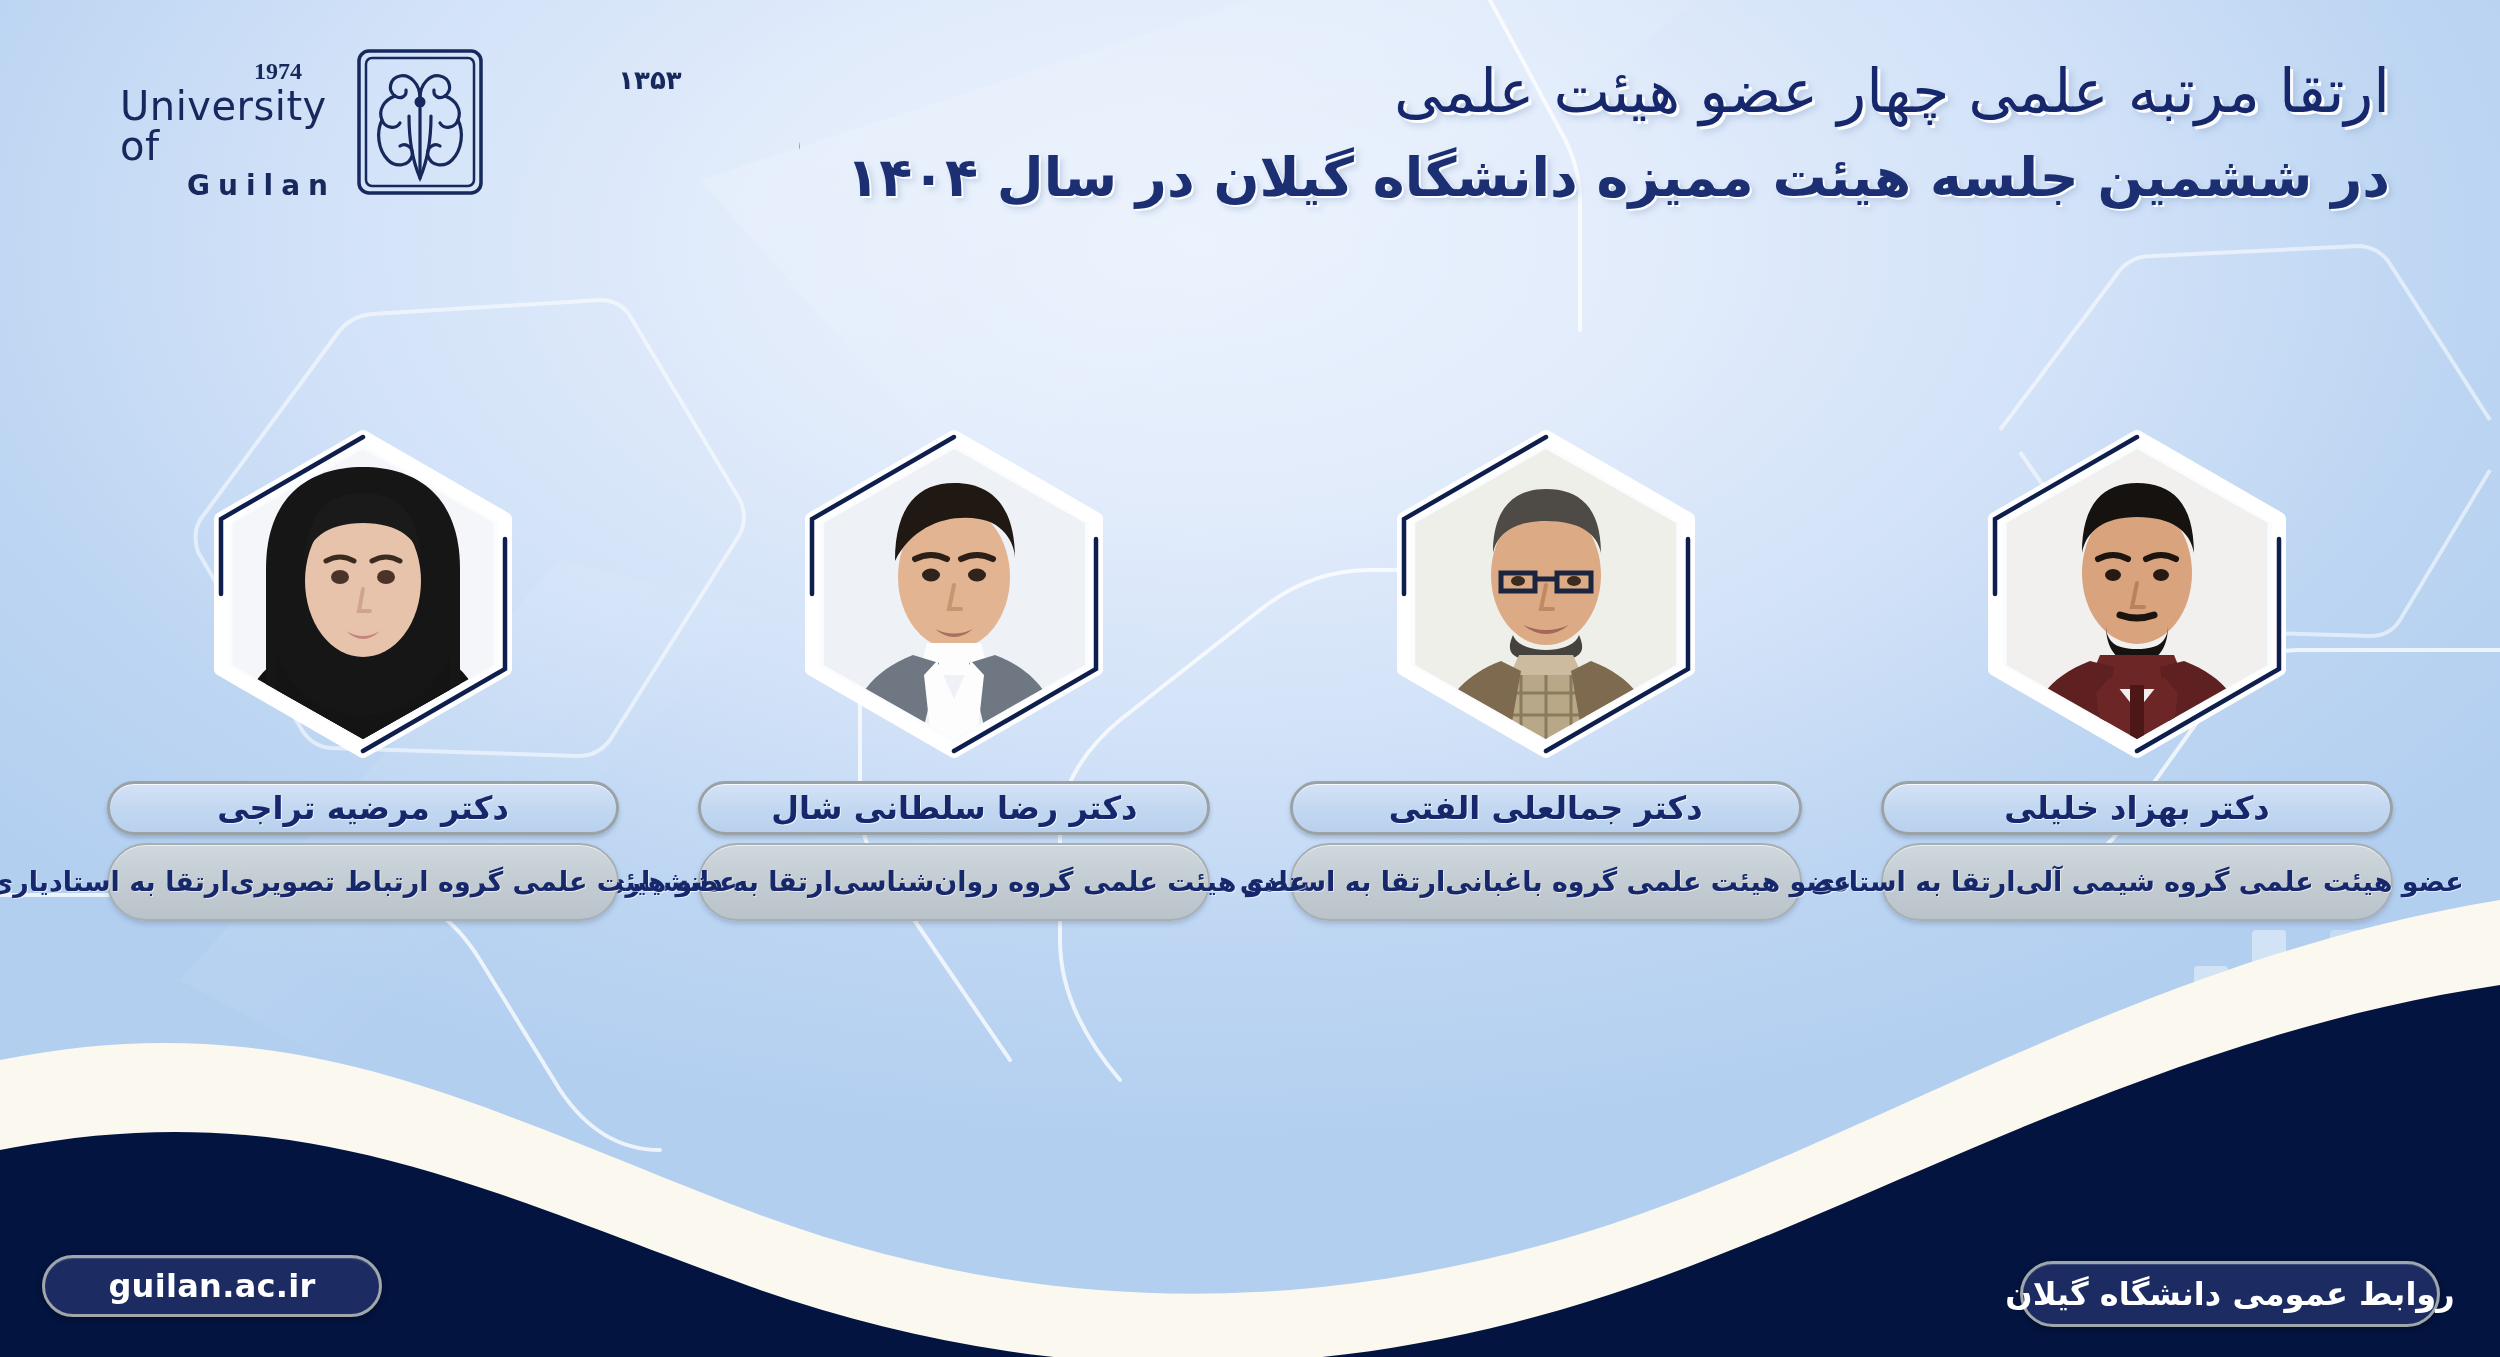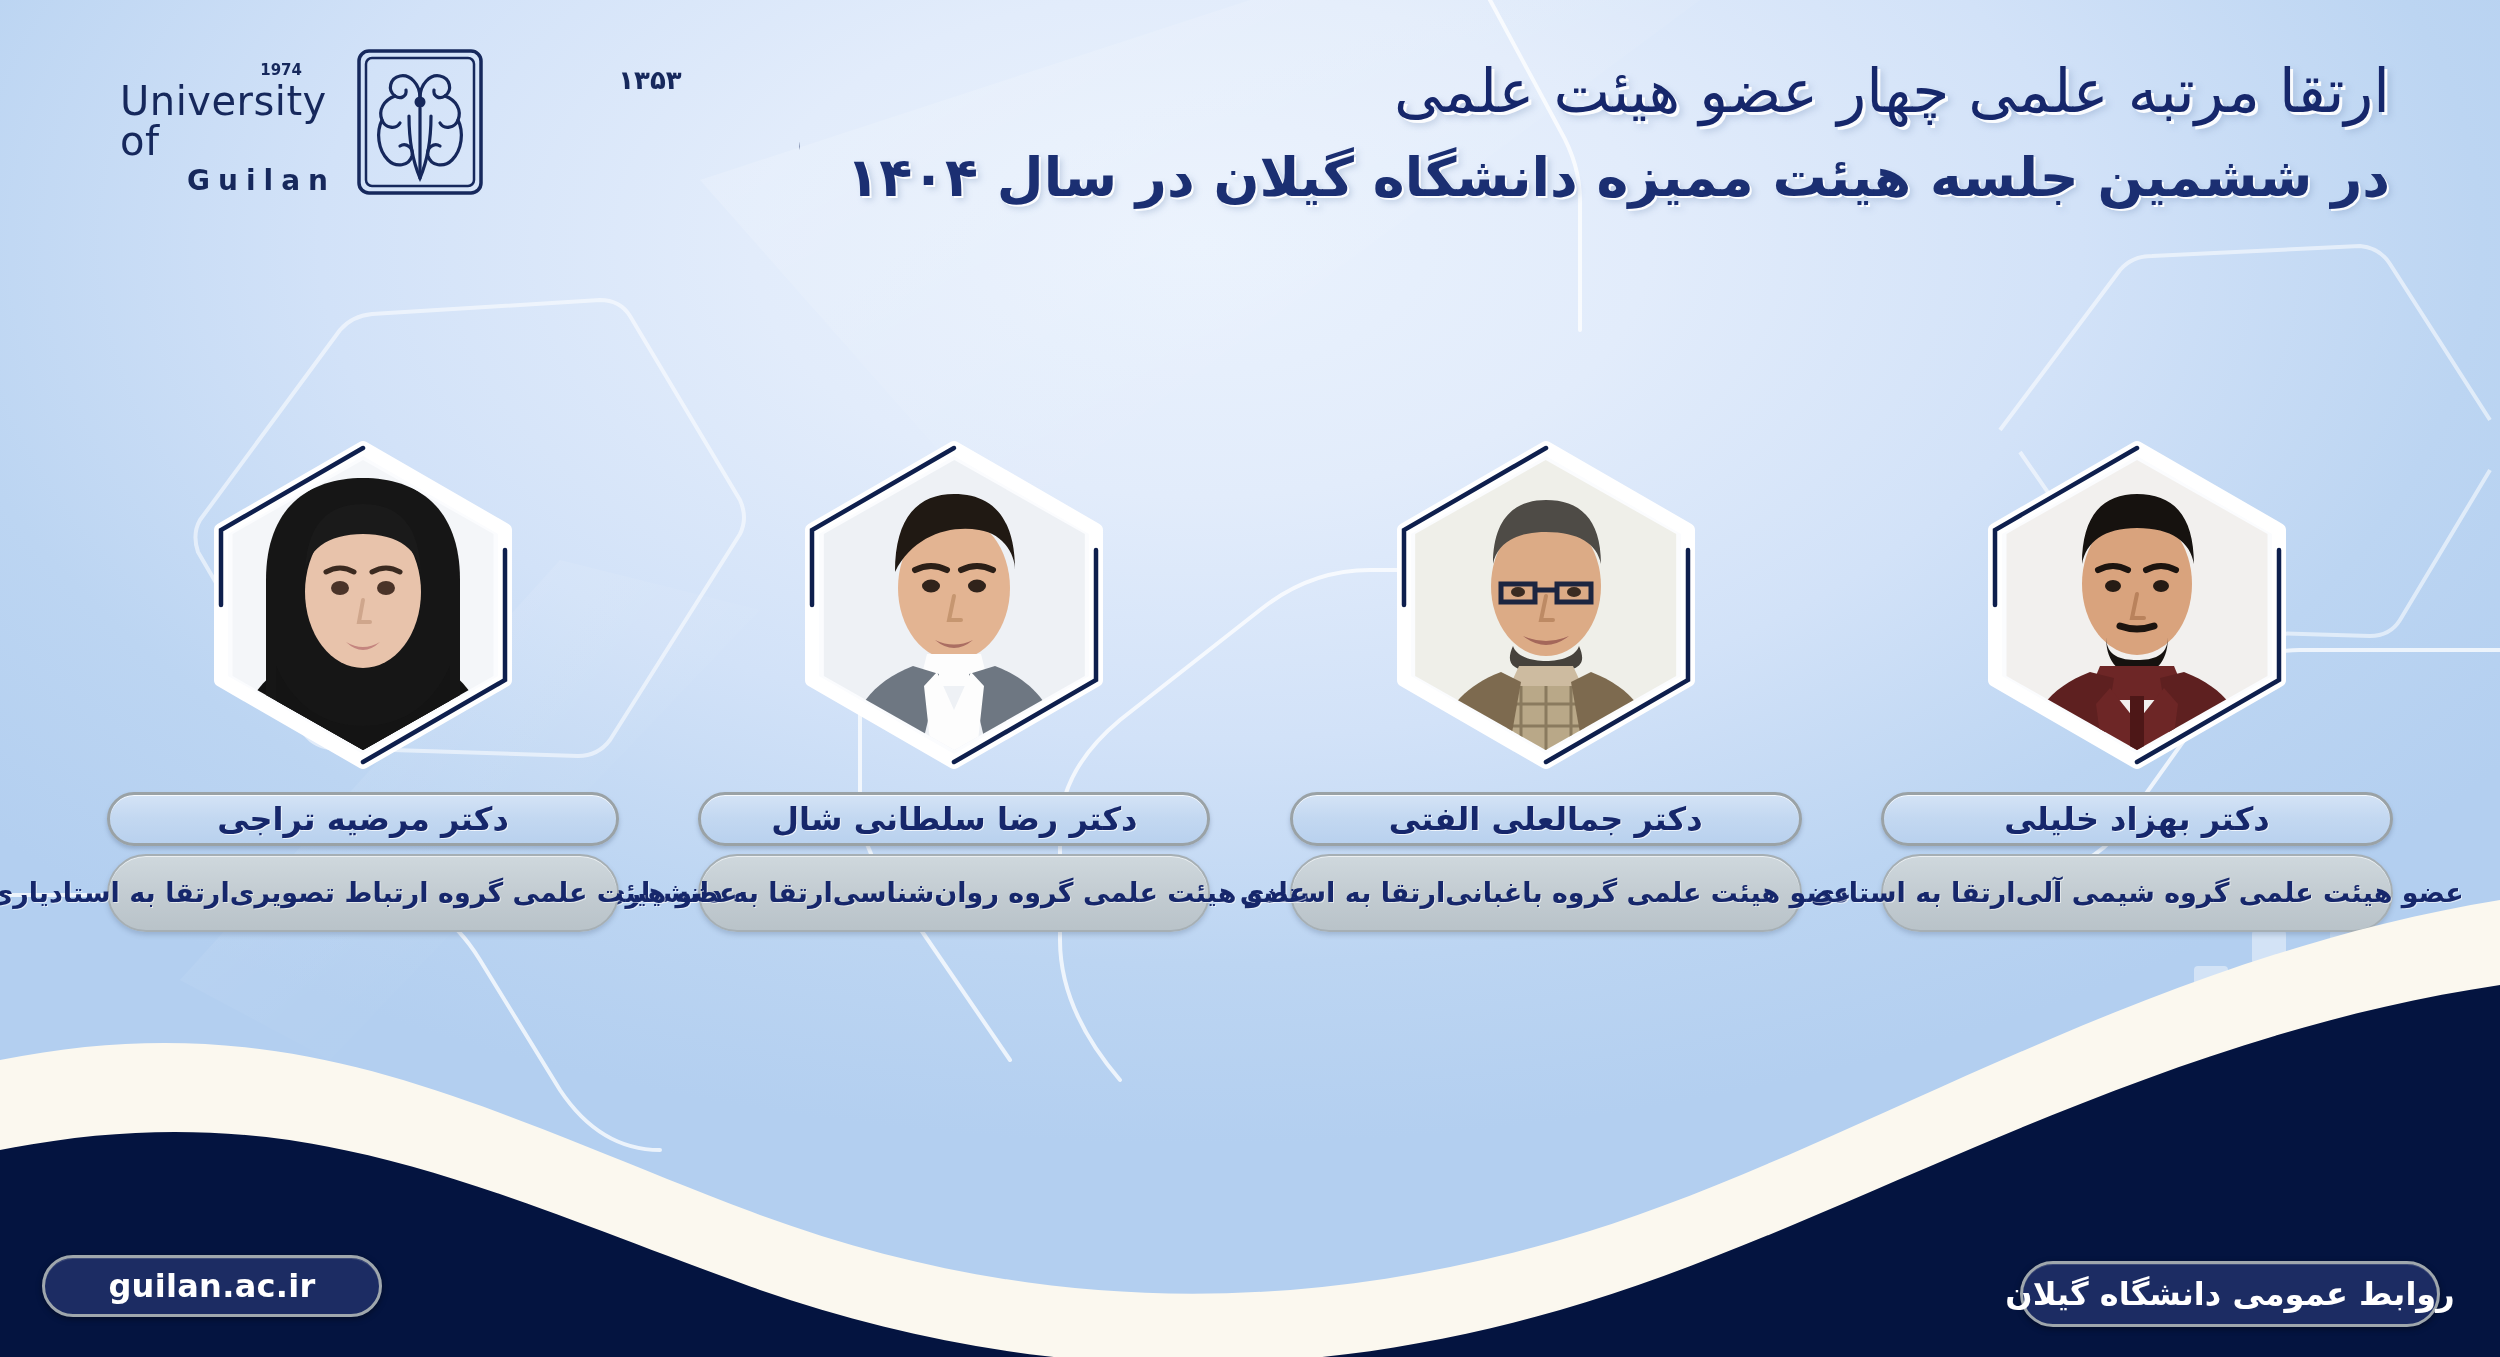--- a/index.html
+++ b/index.html
@@ -25,22 +25,22 @@
     width:680px; height:160px;
     display:flex; align-items:center; justify-content:flex-start;
     direction:ltr;
   }
   .logo-en {
     display:flex; flex-direction:column; align-items:flex-end;
     color:#16285c; line-height:1; position:relative;
     padding-top:14px;
   }
   .logo-year-en {
-    font-size:15px; font-weight:700; letter-spacing:0px;
-    margin-right:38px; margin-bottom:3px;
+    font-size:24px; font-weight:700; letter-spacing:0px;
+    margin-right:38px; margin-bottom:3px;font-family:Liberation Serif, serif;
   }
   .logo-univ {
     font-size:40px; font-weight:400; letter-spacing:0.5px;
     font-family:"DejaVu Sans","Liberation Sans",sans-serif;
   }
   .logo-guilan {
     font-size:28px; font-weight:800; letter-spacing:8px;
     margin-top:6px; margin-right:4px;text-align:right;
   }
   .logo-mark { width:132px; height:152px; margin:0 14px; flex:0 0 auto; }
@@ -65,21 +65,21 @@
   .subheadline {
     margin-top:16px;
     font-size:54px; font-weight:800; color:#1b2f72;
     line-height:1.25; letter-spacing:-0.5px;
     text-shadow: 2px 2px 0px rgba(255,255,255,0.92),
                  4px 4px 6px rgba(120,145,185,0.35);
   }
 
   
   #people {
-    position:absolute; left:0; top:440px; width:2500px;
+    position:absolute; left:0; top:429px; width:2500px;
     display:flex; flex-direction:row-reverse;
     justify-content:space-between;
     padding:0 88px;
     text-align:right;
   }
   .person { width:550px; display:flex; flex-direction:column; align-items:center; }
 
   .hex-wrap { position:relative; width:330px; height:330px; }
   .hex-svg  { position:absolute; inset:0; width:330px; height:330px; }
   .hex-photo {

